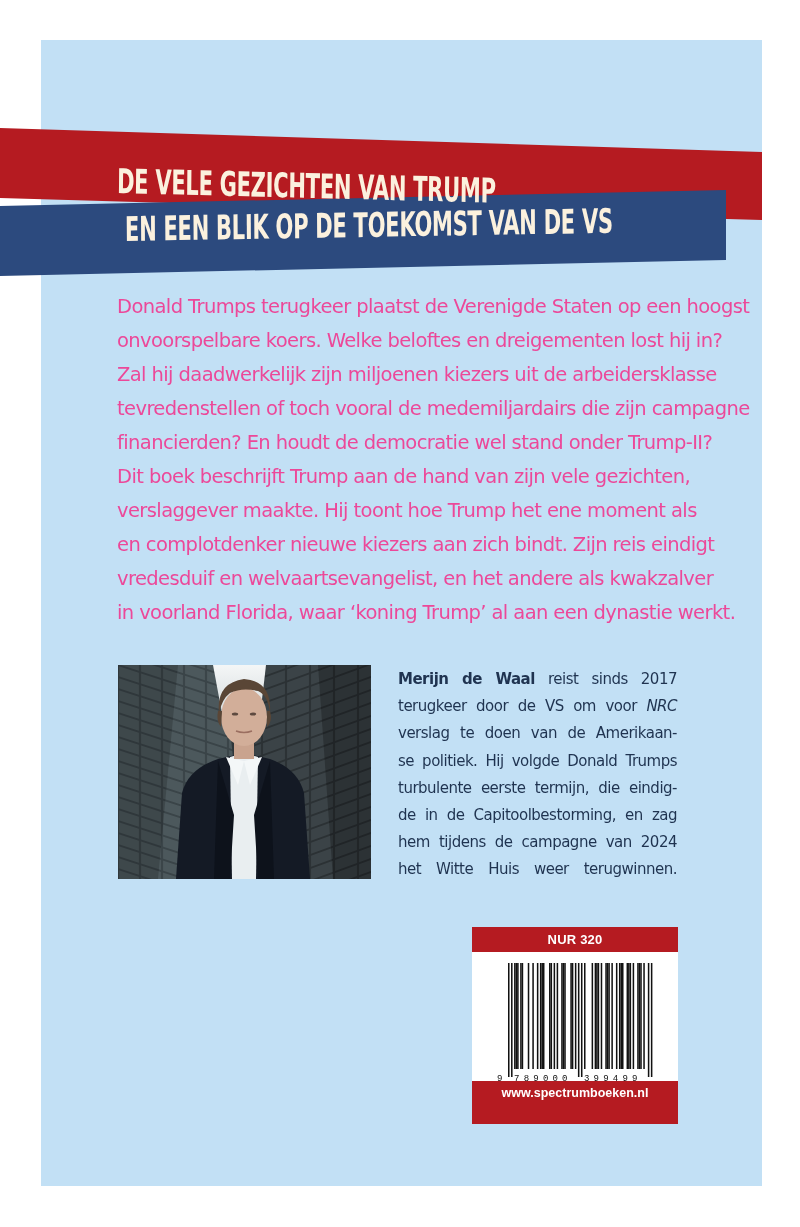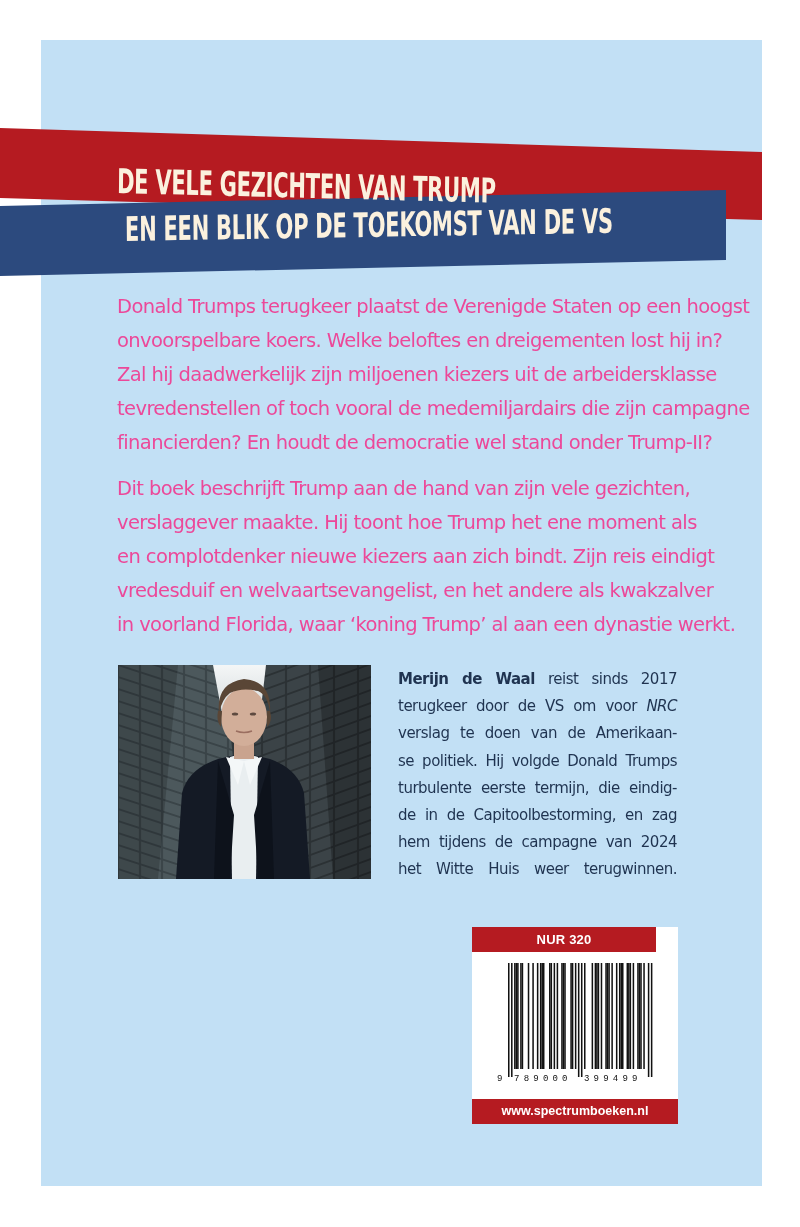--- a/index.html
+++ b/index.html
@@ -22,45 +22,45 @@
   .hl1 { left: 117px; top: 161px; font-size: 34px; transform: scaleX(0.62) rotate(0.9deg); }
   .hl2 { left: 125px; top: 209px; font-size: 34px; transform: scaleX(0.62) rotate(-0.6deg); }
 
   .para {
     position: absolute; left: 117px; width: 566px; color: #ec4899;
     font-family: "DejaVu Sans", sans-serif; font-size: 19.5px; line-height: 34px;
     text-align: justify; letter-spacing: -0.6px;
   }
   .para .ln { display: block; white-space: nowrap; text-align-last: justify; text-align: justify; }
   .p1 { top: 290px; }
-  .p2 { top: 472px; }
+  .p2 { top: 460px; }
 
   .photo {
     position: absolute; left: 118px; top: 665px; width: 253px; height: 214px; overflow: hidden;
     background: #2b3236;
   }
   .bio {
     position: absolute; left: 398px; top: 666px; width: 279px; color: #1f3350;
     font-family: "DejaVu Sans", sans-serif; font-size: 15px; line-height: 27.2px;
     letter-spacing: -0.5px;
   }
   .bio .ln { display: block; white-space: nowrap; text-align: justify; text-align-last: justify; }
   .bio b { font-weight: bold; }
   i { font-style: italic; }
 
   .isbn-box {
     position: absolute; left: 472px; top: 927px; width: 206px; height: 197px; background: #ffffff;
   }
   .isbn-top {
-    position: absolute; left: 0; top: 0; width: 184px; height: 25px; background: #b51b21;
+    position: absolute; left: 0; top: 0; width: 206px; height: 25px; background: #b51b21;
     color: #ffffff; font-family: "Liberation Sans", sans-serif; font-weight: bold;
     font-size: 13px; line-height: 25px; text-align: center; letter-spacing: 0.2px;
   }
   .isbn-bottom {
-    position: absolute; left: 0; bottom: 0; width: 206px; height: 25px; background: #b51b21;
+    position: absolute; left: 0; bottom: 0; width: 206px; height: 43px; background: #b51b21;
     color: #ffffff; font-family: "Liberation Sans", sans-serif; font-weight: bold;
     font-size: 12.5px; line-height: 25px; text-align: center;
   }
   .barcode { position: absolute; left: 22px; top: 36px; width: 170px; height: 130px; }
 </style>
 </head>
 <body>
 
 <div class="cover"></div>
 

